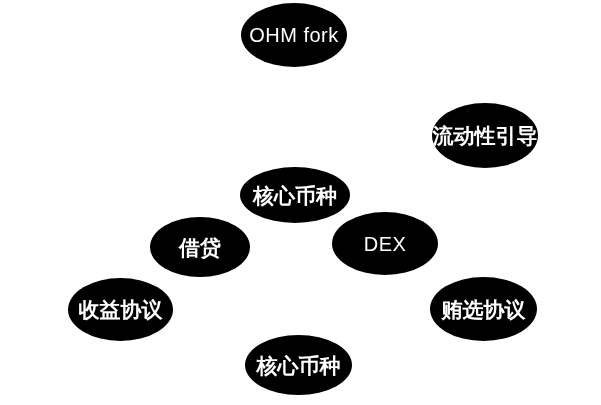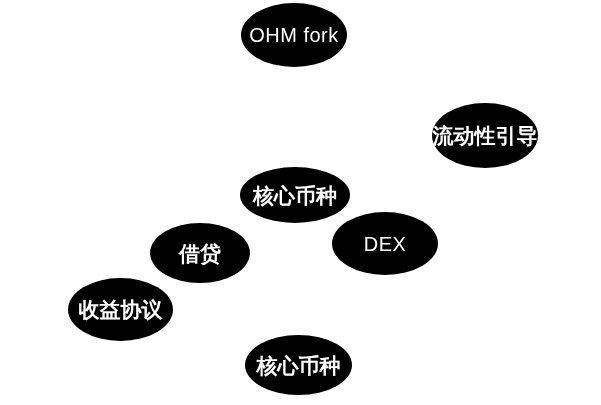--- a/index.html
+++ b/index.html
@@ -42,25 +42,28 @@
 <div class="canvas" style="--bg: #ffffff; --node-fill: #000000; --node-text: #ffffff;">
     <div class="node latin" style="left: 241px; top: 3px; width: 106px; height: 64px;">
       <span>OHM fork</span>
     </div>
     <div class="node" style="left: 432px; top: 103px; width: 106px; height: 65px; justify-content: center;">
       <span>流动性引导</span>
     </div>
     <div class="node" style="left: 240px; top: 167px; width: 110px; height: 56px;">
       <span>核心币种</span>
     </div>
-    <div class="node" style="left: 150px; top: 223px; width: 100px; height: 60px;">
+    <div class="node" style="left: 150px; top: 217px; width: 100px; height: 60px;">
       <span>借贷</span>
     </div>
     <div class="node" style="left: 68px; top: 278px; width: 105px; height: 63px;">
       <span>收益协议</span>
     </div>
     <div class="node latin" style="left: 332px; top: 212px; width: 106px; height: 63px;">
       <span>DEX</span>
     </div>
+    <div class="node" style="left: 430px; top: 277px; width: 107px; height: 64px;">
+      <span>贿选协议</span>
+    </div>
     <div class="node" style="left: 245px; top: 335px; width: 107px; height: 60px;">
       <span>核心币种</span>
     </div>
   </div>
 
 </body></html>

